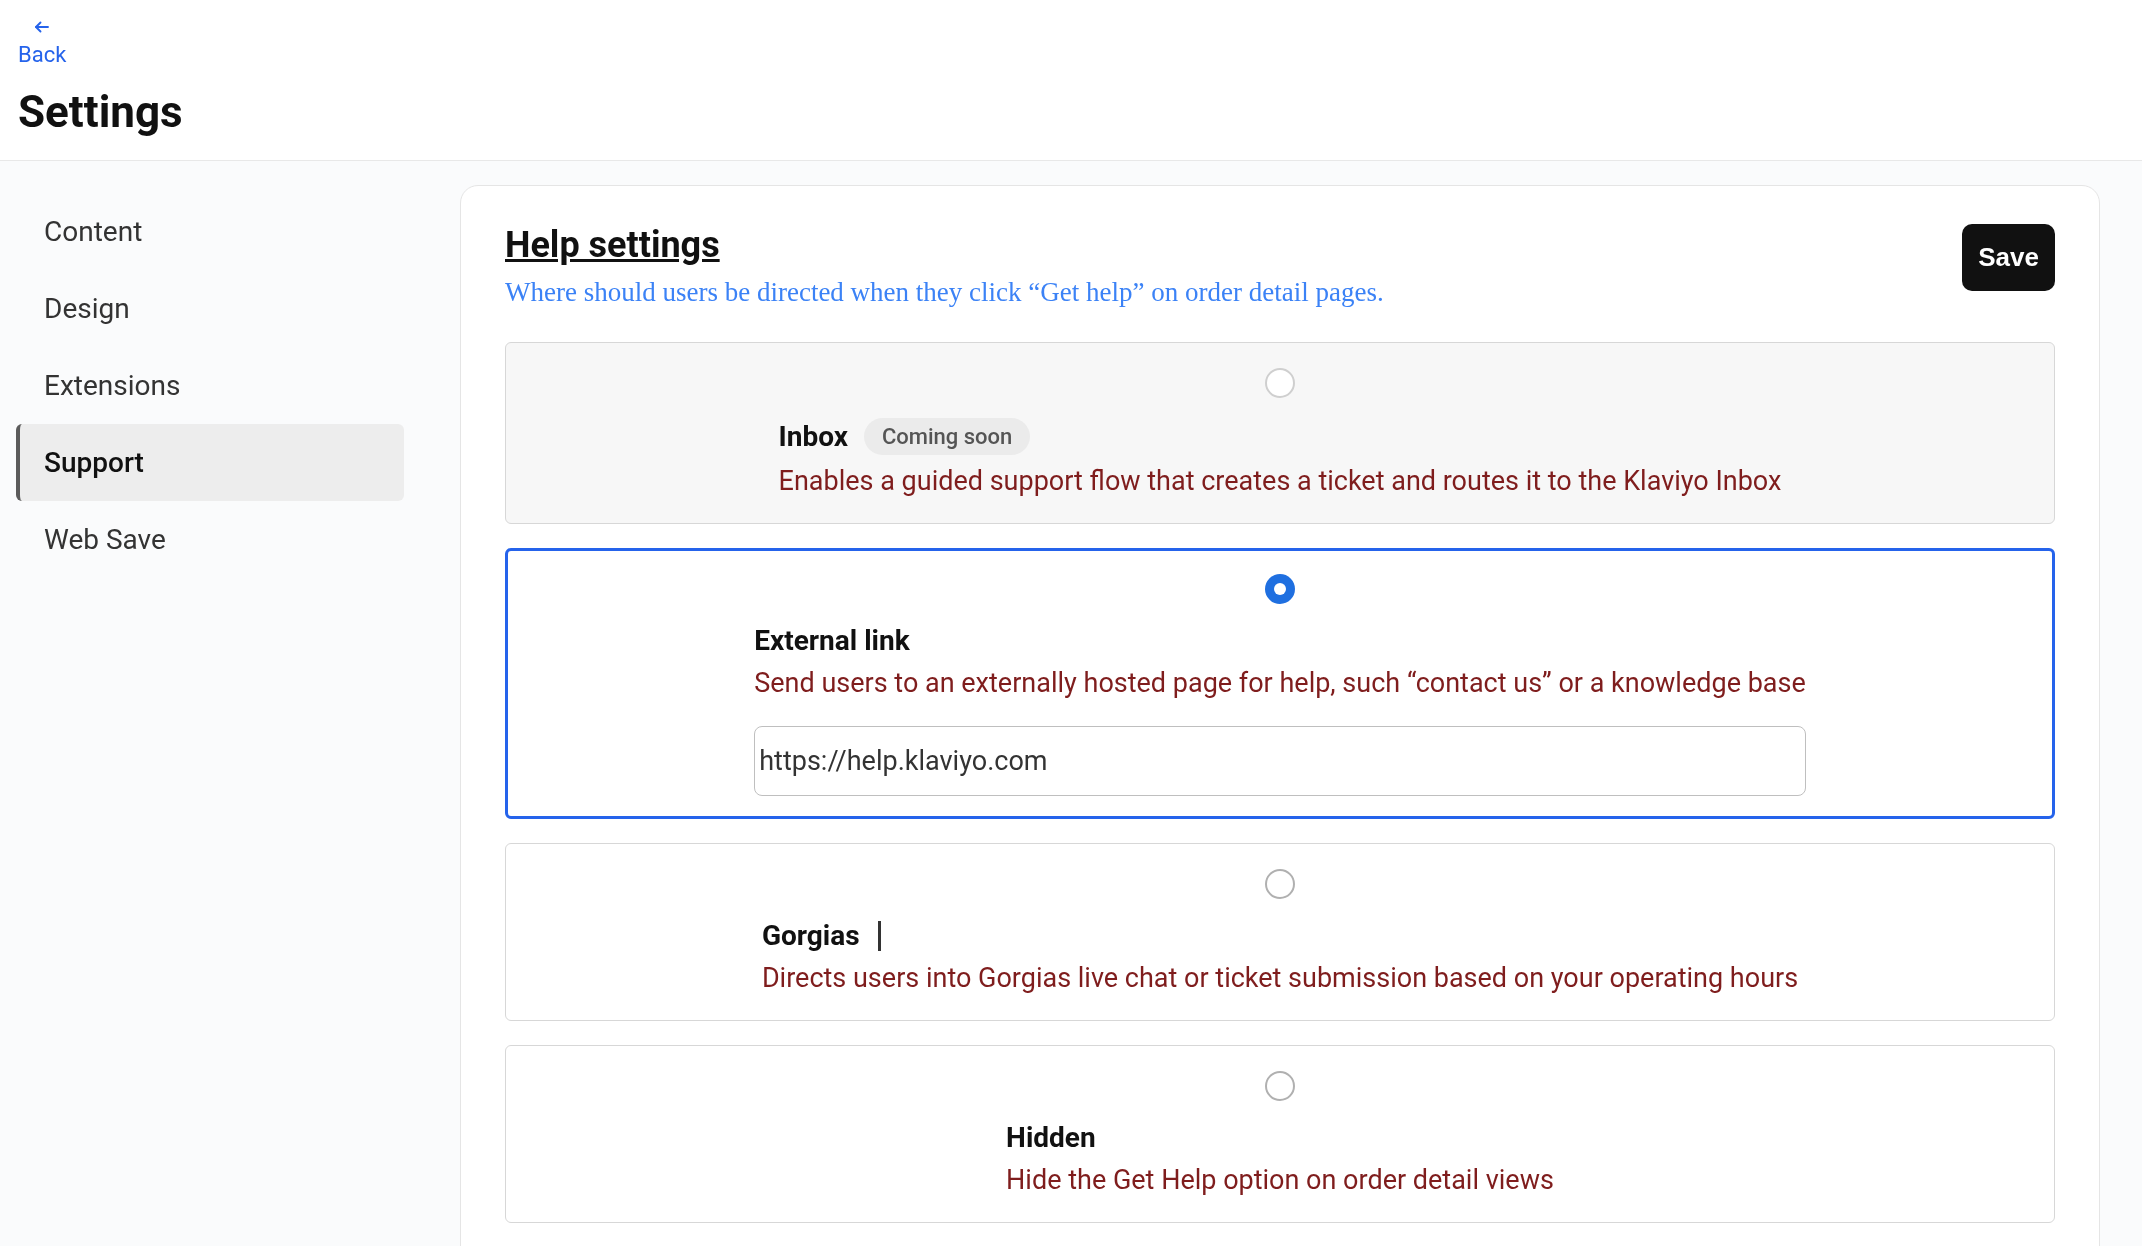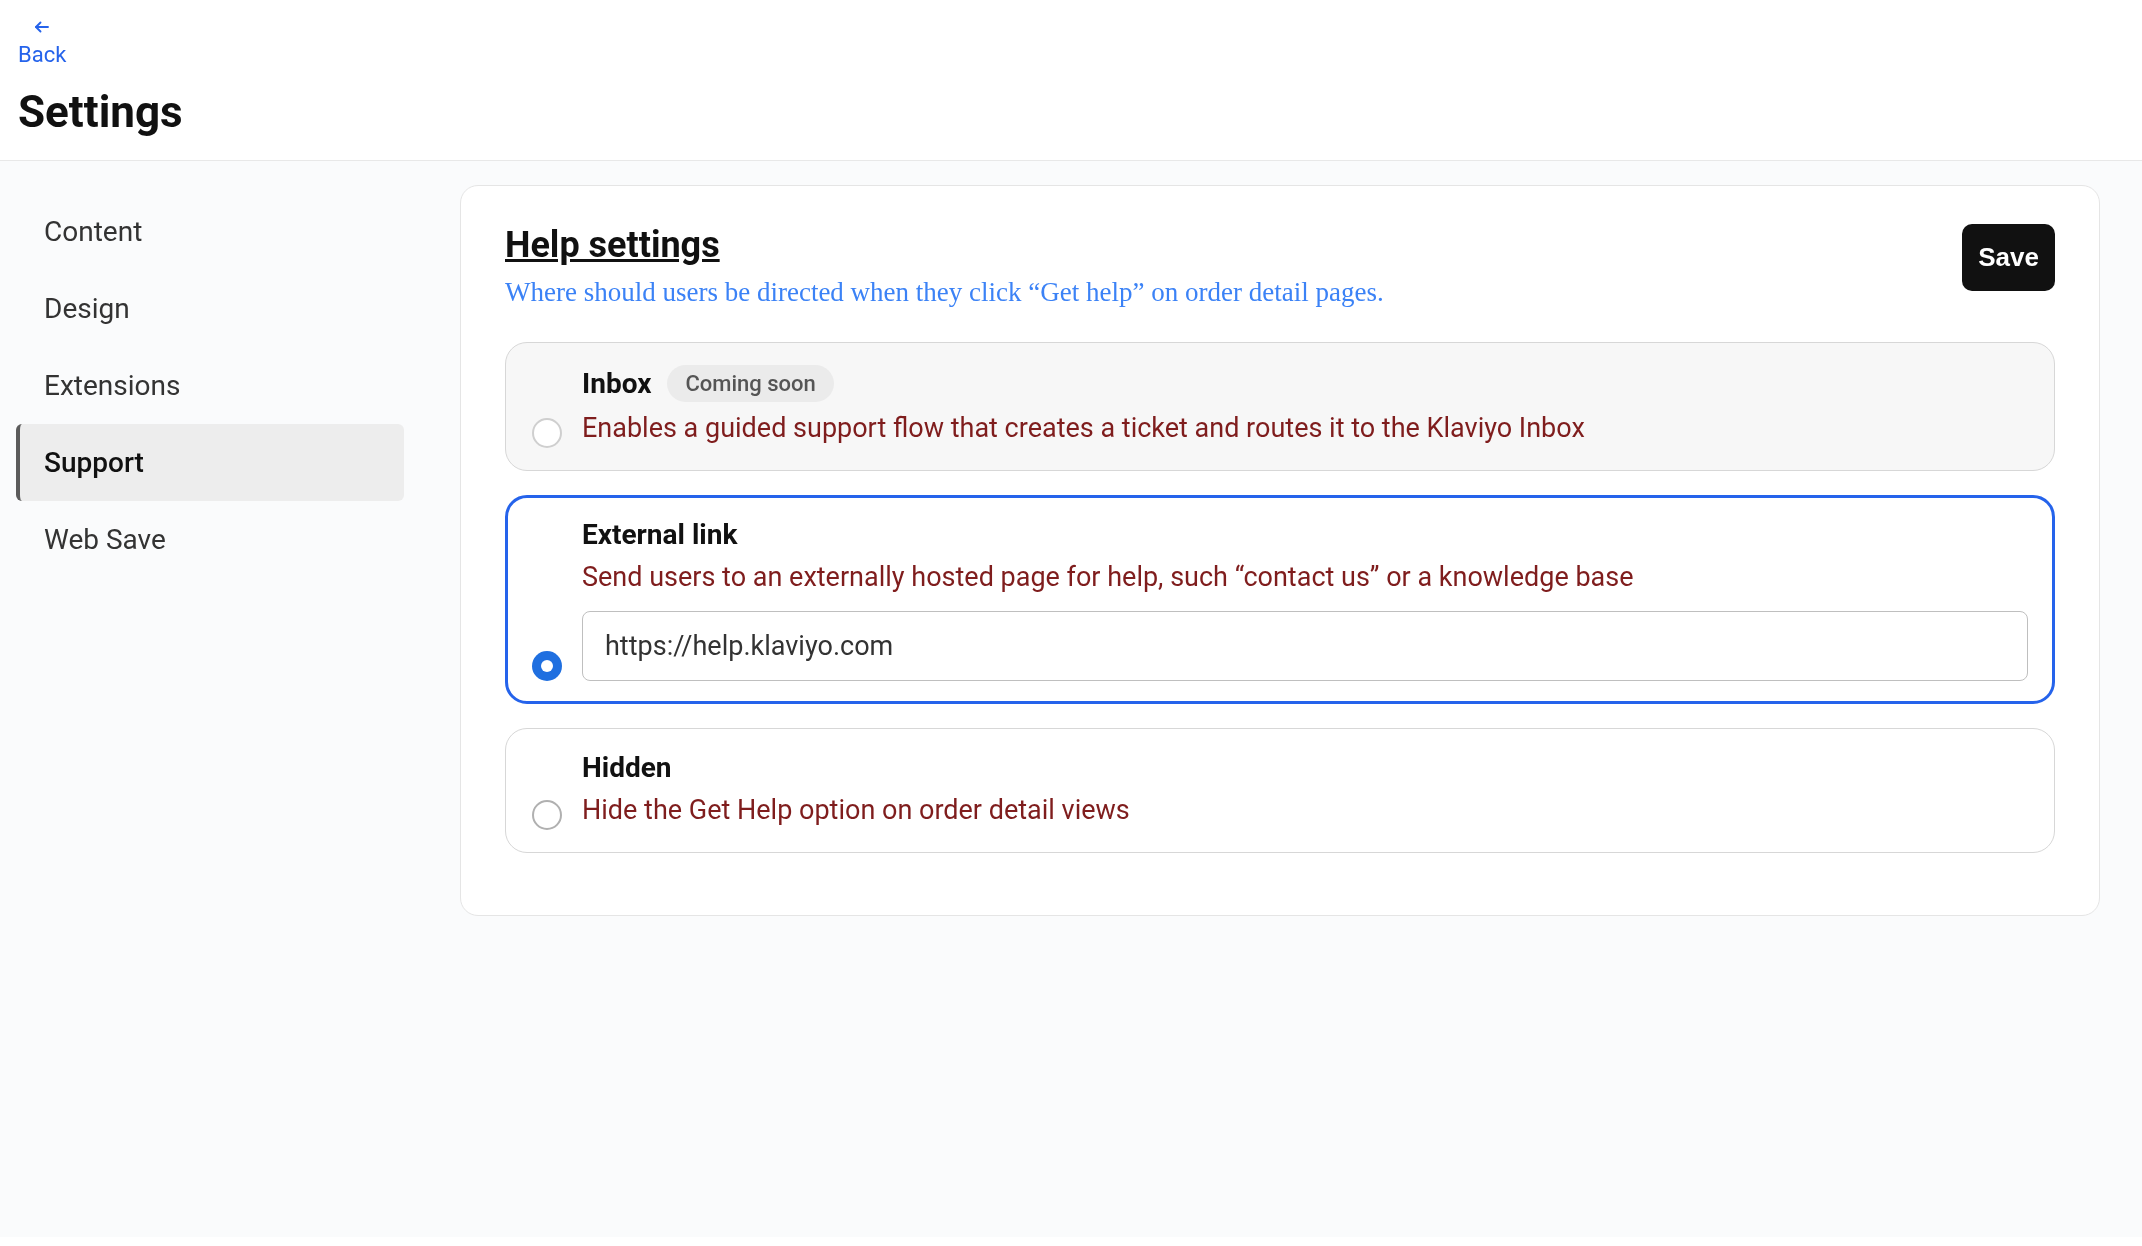--- a/index.html
+++ b/index.html
@@ -90,28 +90,29 @@
       border: none;
       border-radius: 10px;
       padding: 18px 16px;
       font-size: 26px;
       font-weight: 600;
       cursor: pointer;
       white-space: nowrap;
     }
     .option {
       border: 1.5px solid #d7d7d7;
-      border-radius: 22px;
+      border-radius: 6px;
       padding: 22px 26px;
       margin-bottom: 24px;
       display: flex;
-      align-items: flex-end;
+      align-items: center;
       gap: 20px;
       cursor: pointer;
       background: #fff;
+      flex-direction: column;
     }
     .option.disabled {
       background: #f7f7f7;
       cursor: not-allowed;
     }
     .option.selected {
       border: 3px solid #2563eb;
       padding: 20px 24px;
     }
     .radio {
@@ -156,22 +157,22 @@
       border-radius: 999px;
     }
     .option-desc {
       font-size: 27px;
       color: #7f1d1d;
       margin-top: 8px;
       line-height: 1.4;
     }
     .url-input {
       width: 100%;
-      margin-top: 15px;
-      padding: 18px 22px;
+      margin-top: 24px;
+      padding: 18px 4px;
       font-size: 27px;
       border: 1.5px solid #bfbfbf;
       border-radius: 8px;
       color: #333;
       font-family: inherit;
     }
     .caret {
       display: inline-block;
       width: 3px;
       height: 30px;
@@ -228,20 +229,30 @@
         <div class="radio"></div>
         <div class="option-body">
           <div class="option-title">
             <span>External link</span>
           </div>
           <div class="option-desc">Send users to an externally hosted page for help, such “contact us” or a knowledge base</div>
           <input class="url-input" type="text" value="https://help.klaviyo.com" style="">
         </div>
       </div>
 
+      <div class="option">
+        <div class="radio"></div>
+        <div class="option-body">
+          <div class="option-title">
+            <span>Gorgias</span>
+              <span class="caret"></span>
+          </div>
+          <div class="option-desc">Directs users into Gorgias live chat or ticket submission based on your operating hours</div>
+        </div>
+      </div>
 
       <div class="option">
         <div class="radio"></div>
         <div class="option-body">
           <div class="option-title">
             <span>Hidden</span>
           </div>
           <div class="option-desc">Hide the Get Help option on order detail views</div>
         </div>
       </div>

